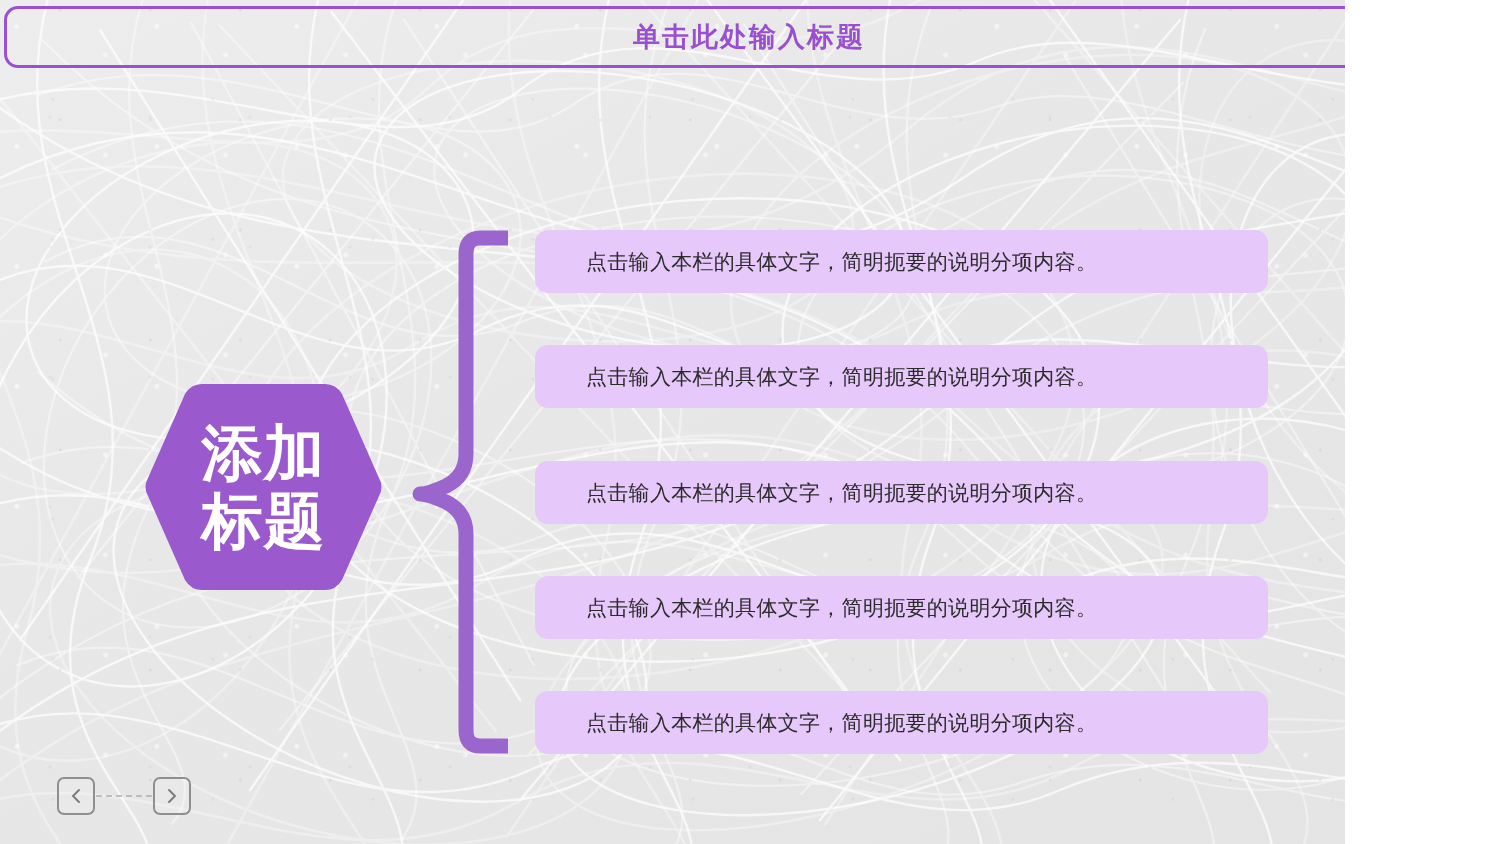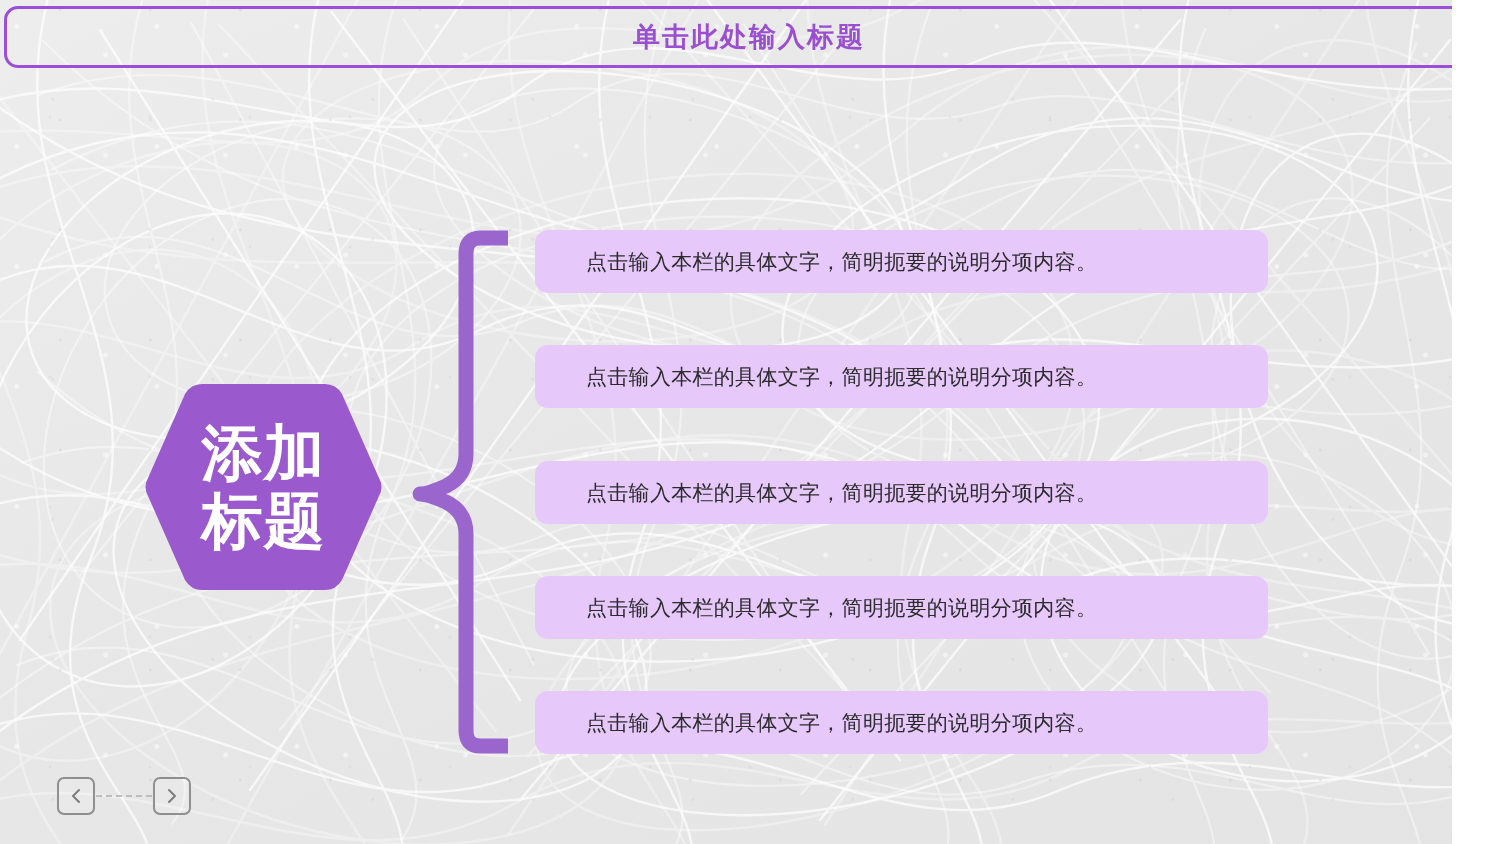--- a/index.html
+++ b/index.html
@@ -6,21 +6,21 @@
 
   html, body {
     width: 1500px;
     height: 844px;
     overflow: hidden;
     font-family: "Liberation Sans", "DejaVu Sans", sans-serif;
   }
 
   #slide {
     position: relative;
-    width: 1452px;
+    width: 1345px;
     height: 844px;
     background: #e9e9e9;
     overflow: hidden;
   }
 
   
   #bg-texture {
     position: absolute;
     inset: 0;
     z-index: 0;

